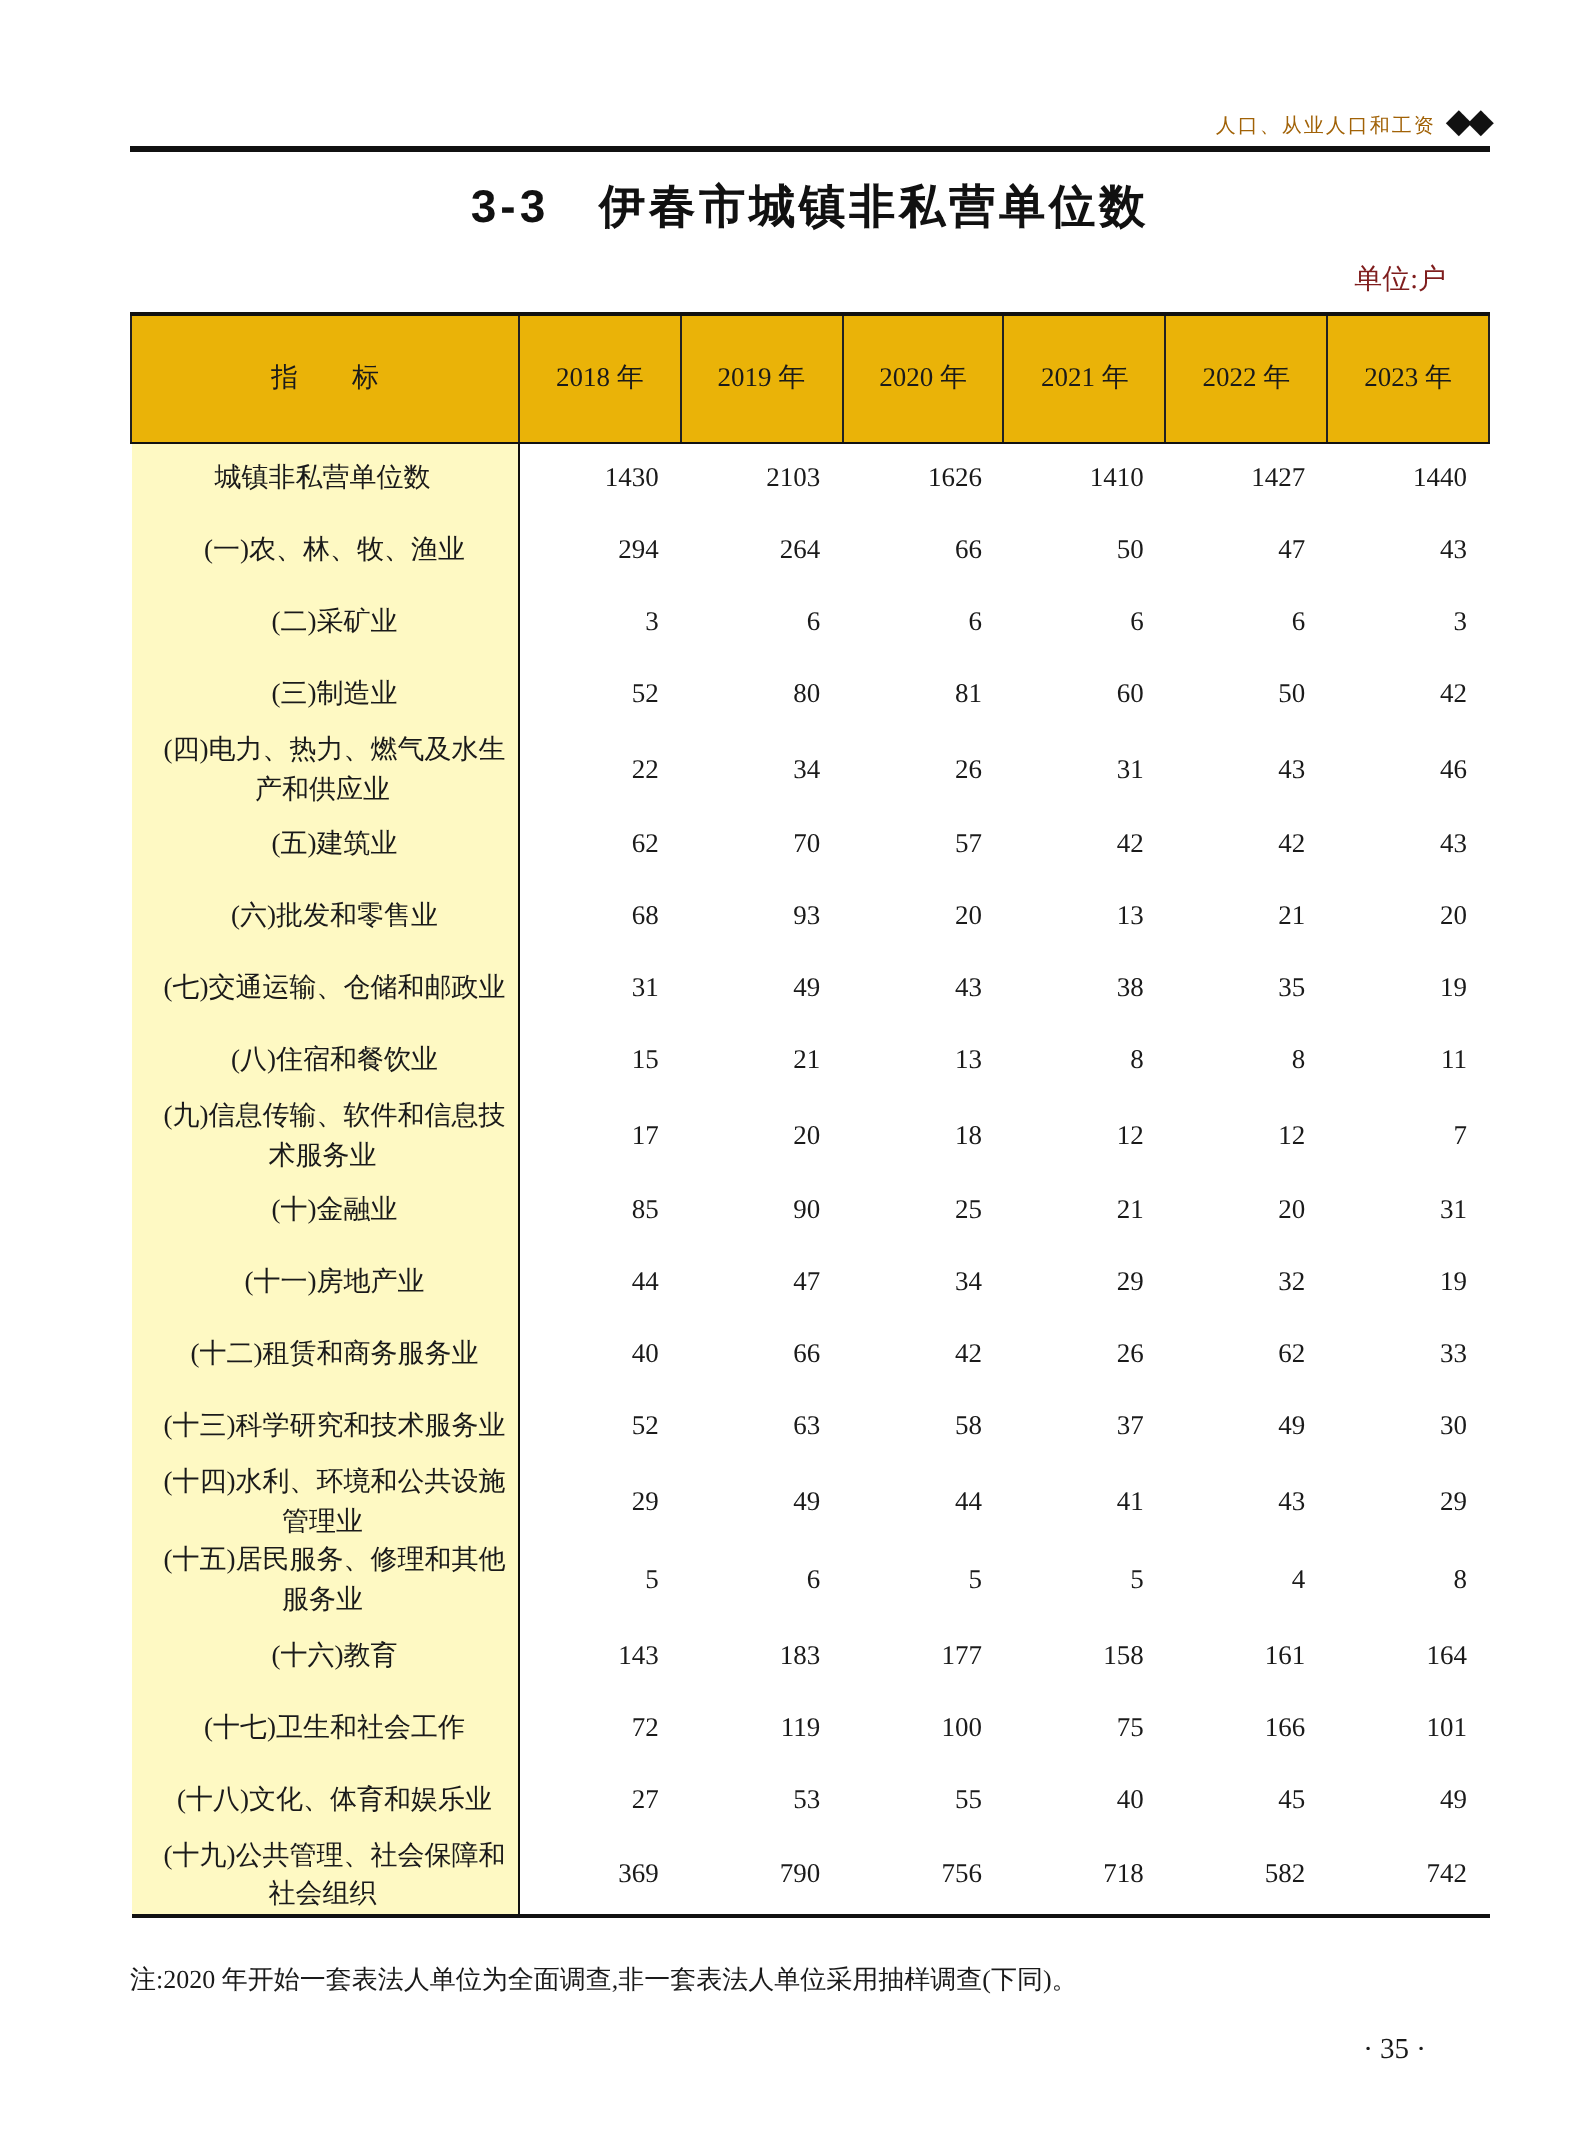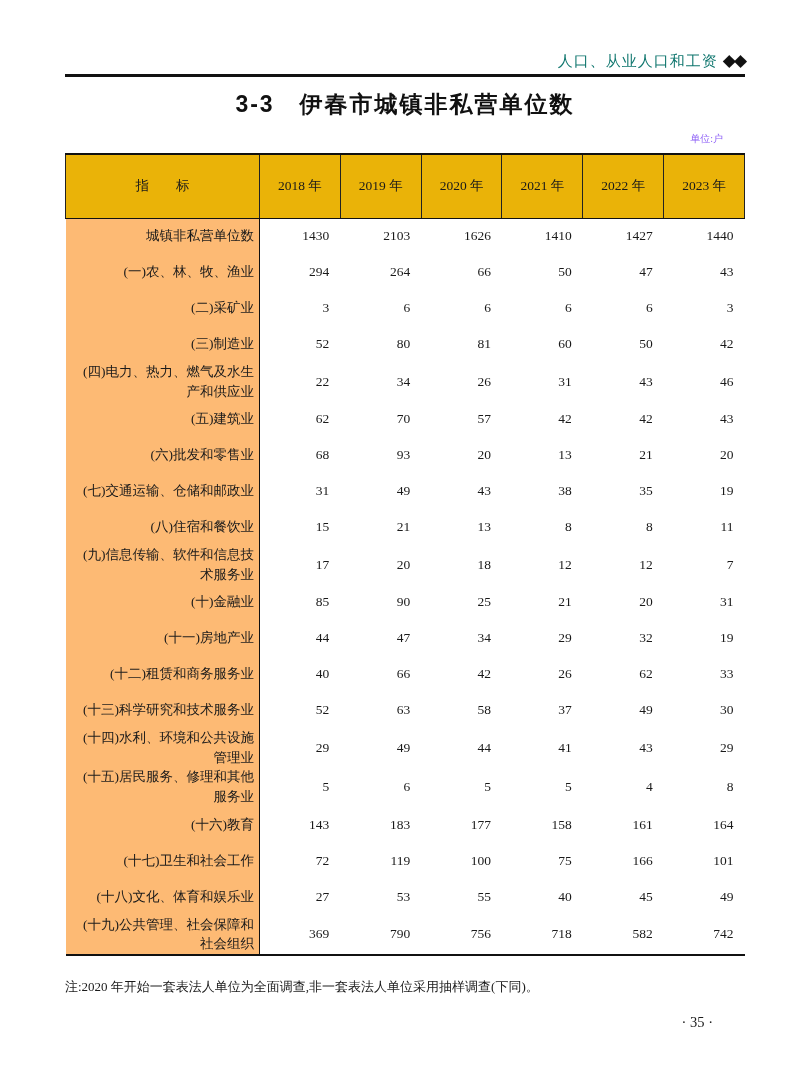--- a/index.html
+++ b/index.html
@@ -20,22 +20,22 @@
   }
   
   .header-strip {
     padding-top: 52px;
     display: flex;
     justify-content: flex-end;
     align-items: baseline;
     font-family: "Liberation Sans", "DejaVu Sans", sans-serif;
   }
   .header-strip .strip-title {
-    font-size: 15px;
-    color: #0f766e;
+    font-size: 10px;
+    color: #a16207;
     letter-spacing: 1px;
   }
   .header-strip .diamonds {
     font-size: 17px;
     color: #111111;
     margin-left: 5px;
     letter-spacing: -2px;
     line-height: 1;
   }
   .header-rule {
@@ -48,25 +48,25 @@
     font-family: "Liberation Sans", "DejaVu Sans", sans-serif;
     font-weight: bold;
     font-size: 23px;
     letter-spacing: 2px;
     margin-top: 12px;
     color: #111111;
   }
   
   .unit-label {
     text-align: right;
-    font-size: 10px;
+    font-size: 14px;
     padding-right: 22px;
     margin-top: 12px;
     margin-bottom: 7px;
-    color: #8b5cf6;
+    color: #7f1d1d;
   }
   
   table.page-table {
     width: 100%;
     border-collapse: collapse;
     table-layout: fixed;
     border-top: 2px solid #111111;
     border-bottom: 2px solid #111111;
     font-size: 13.5px;
   }
@@ -81,25 +81,25 @@
     border-right: 1px solid #222222;
     font-size: 13.5px;
     color: #1a1a1a;
   }
   tbody td {
     height: 36px;
     vertical-align: middle;
     line-height: 1.45;
   }
   tbody td.row-label {
-    background: #fdba74;
+    background: #fef9c3;
     border-right: 1.5px solid #111111;
     padding-left: 3px;
     padding-right: 5px;
-    text-align: right;
+    text-align: center;
   }
   tbody td.row-label.indent { text-indent: 12px; }
   tbody td.value-cell {
     text-align: right;
     padding-right: 11px;
   }
   
   .footnote {
     font-size: 13px;
     margin-top: 22px;

